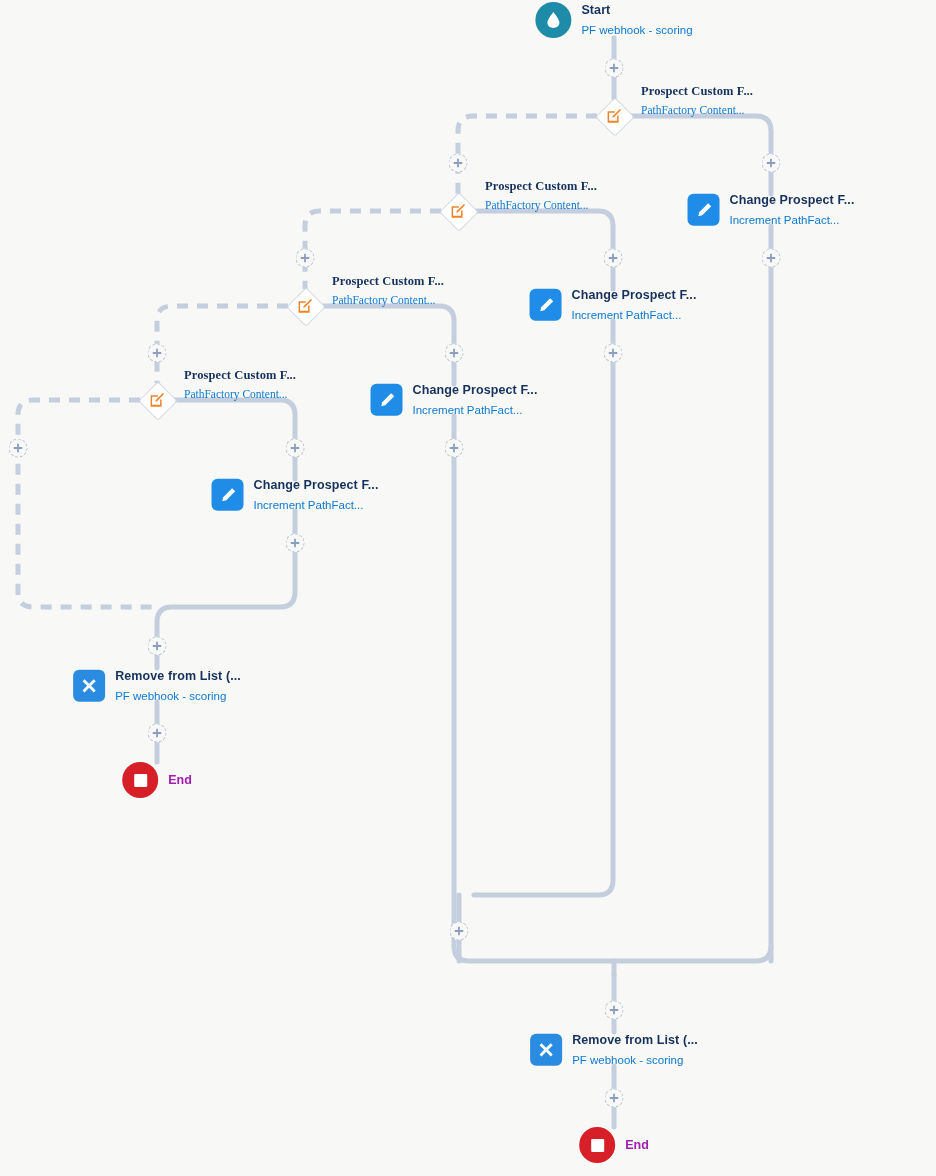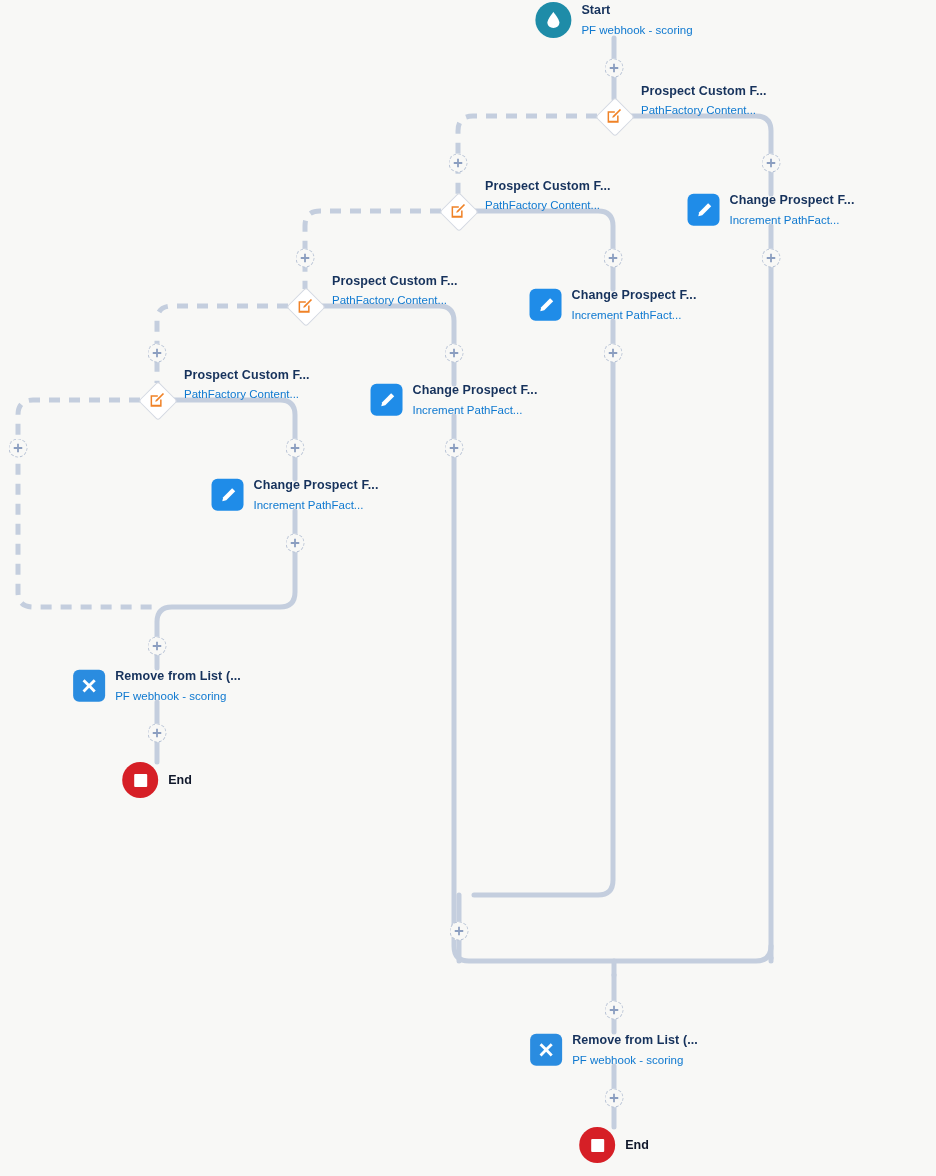--- a/index.html
+++ b/index.html
@@ -86,37 +86,38 @@
     margin-left: 10px;
     white-space: nowrap;
     line-height: 1.18;
   }
   .labels.above {
     position: absolute;
     left: 100%;
     bottom: 50%;
     margin-left: 10px;
     margin-bottom: -2px;
+    font-family: Liberation Serif, serif;
   }
   .title {
     font-size: 12.5px;
     font-weight: bold;
     color: #16325c;
     letter-spacing: 0.1px;
   }
   .subtitle {
     font-size: 11.5px;
     color: #0f79d0;
     margin-top: 6px;
   }
   .plainlabel {
     margin-left: 10px;
     font-size: 12.5px;
     font-weight: bold;
-    color: #0f172a;
+    color: #a21caf;
   }
   .plus {
     position: absolute;
     transform: translate(-50%, -50%);
     width: 17px; height: 17px;
     border-radius: 50%;
     border: 1.4px dashed #b9c4d6;
     background: #f8f8f6;
     display: flex; align-items: center; justify-content: center;
     cursor: pointer;

